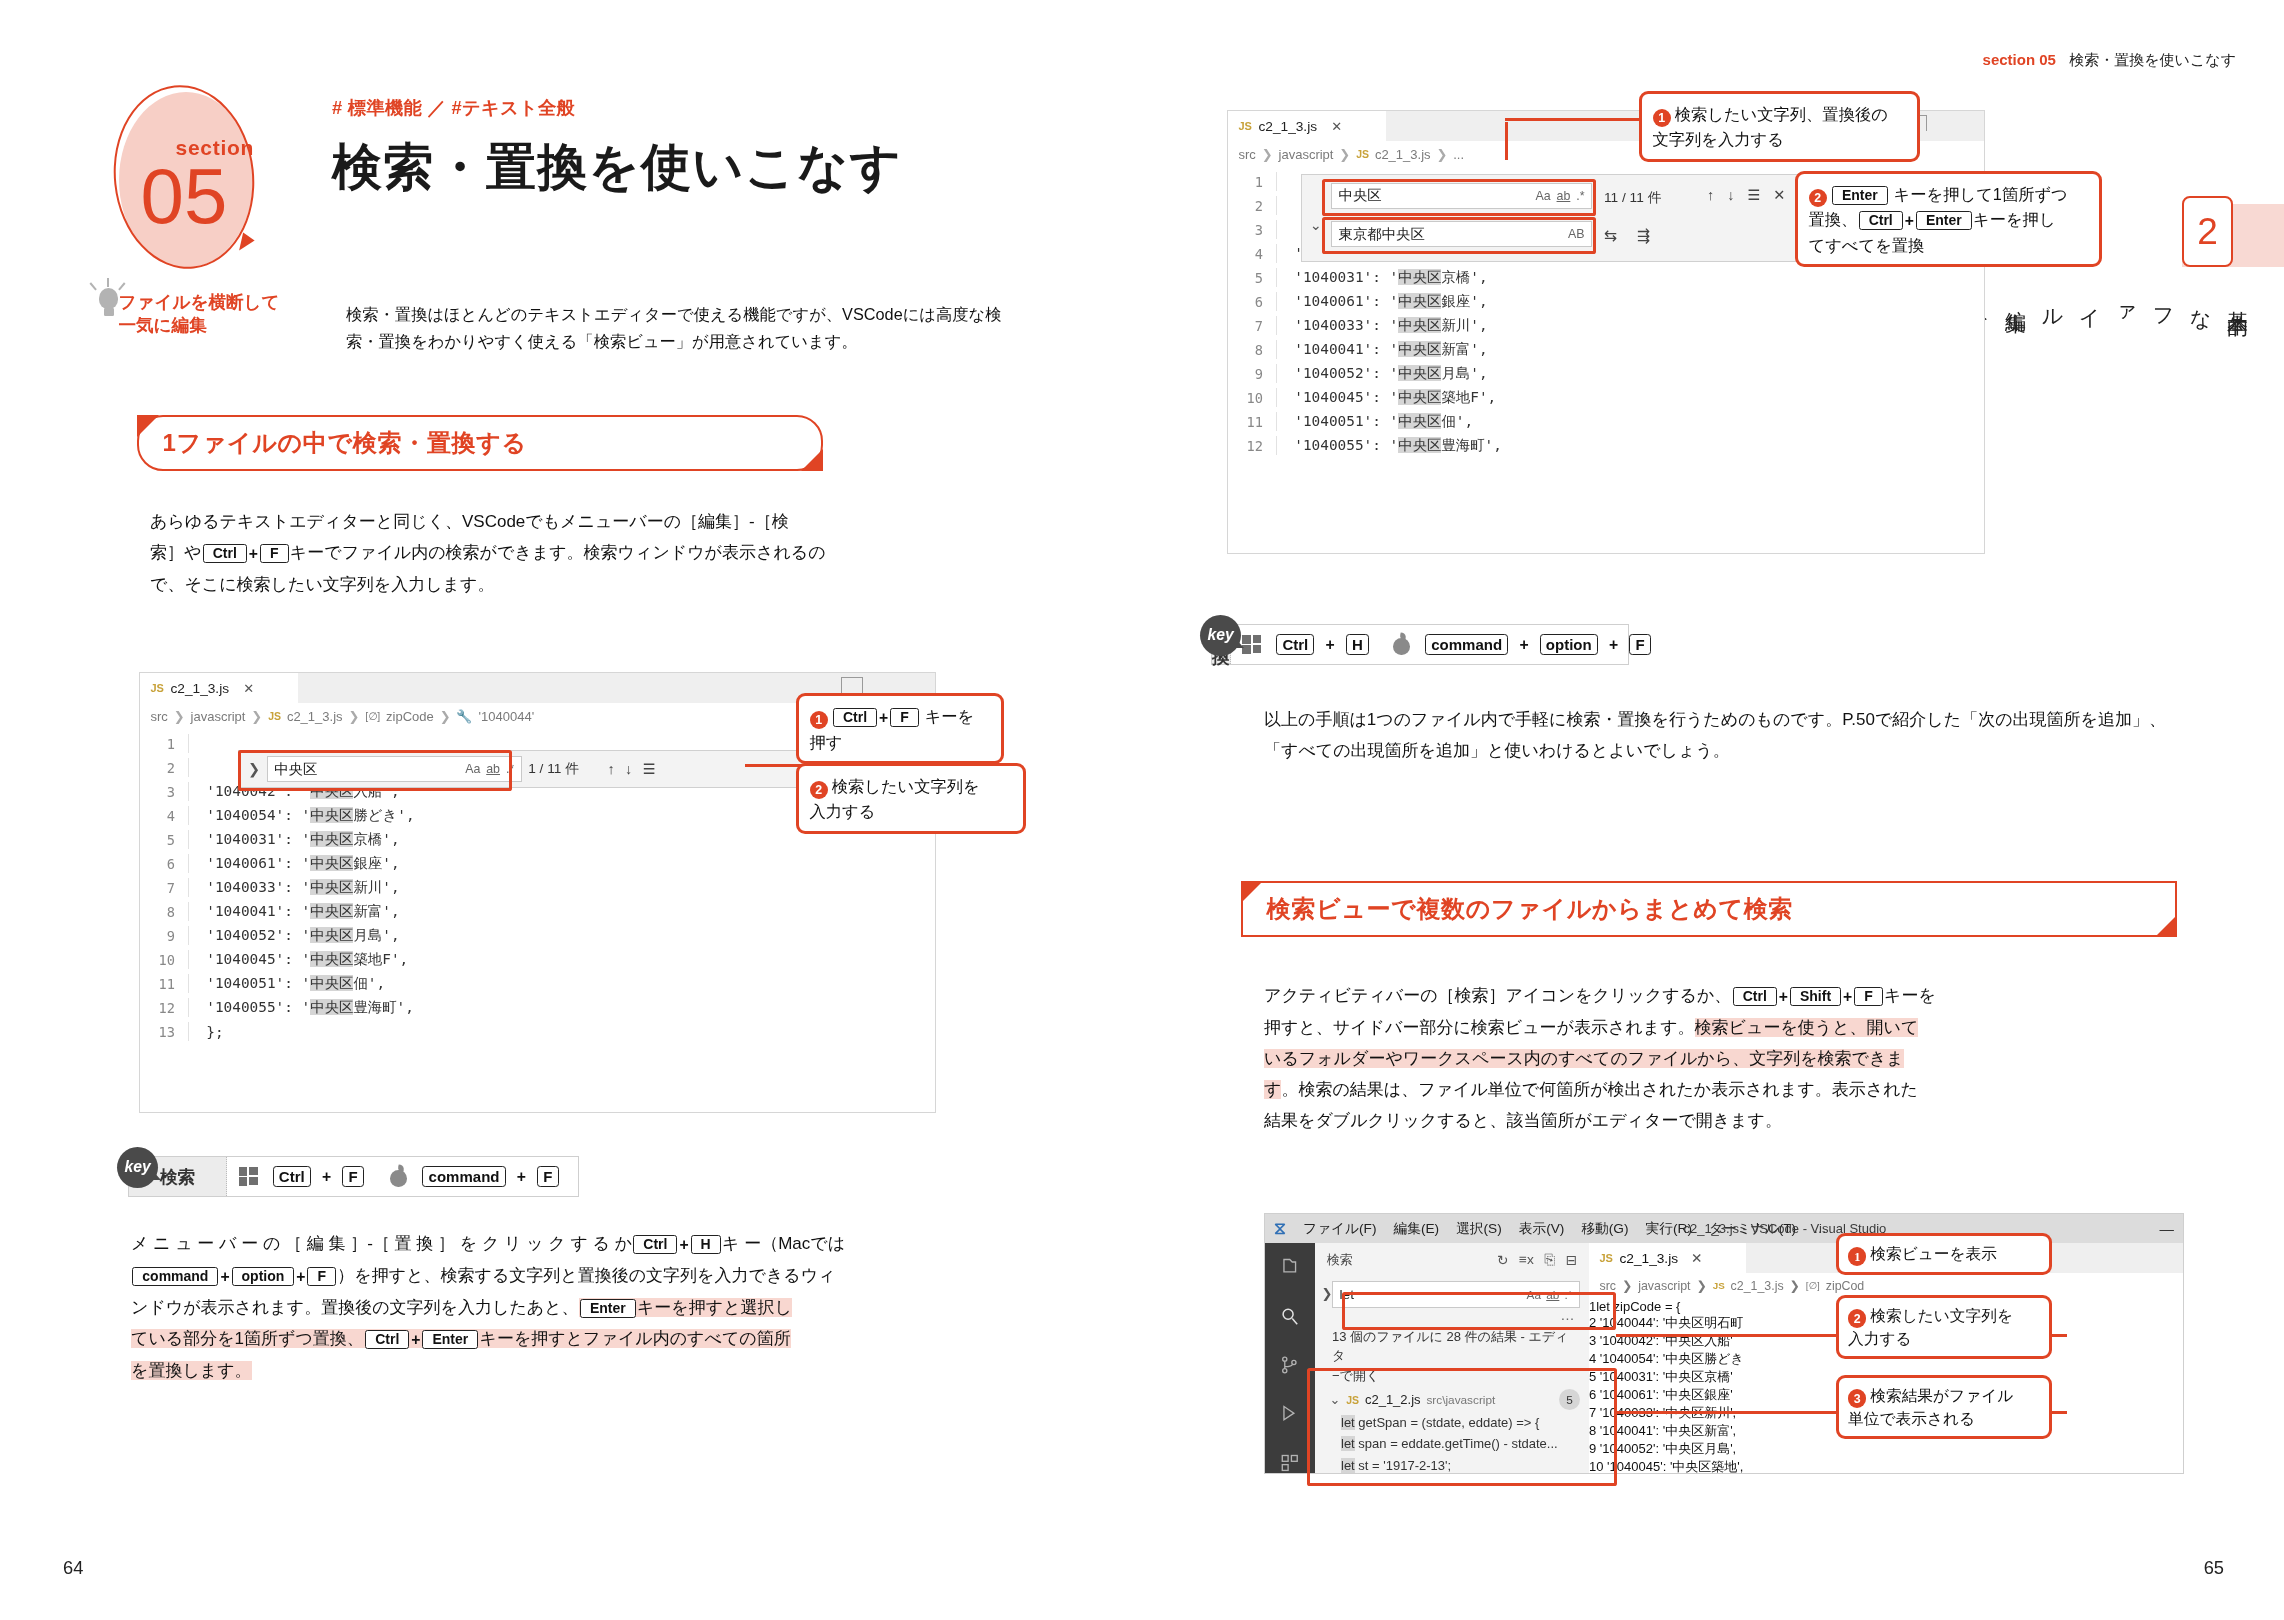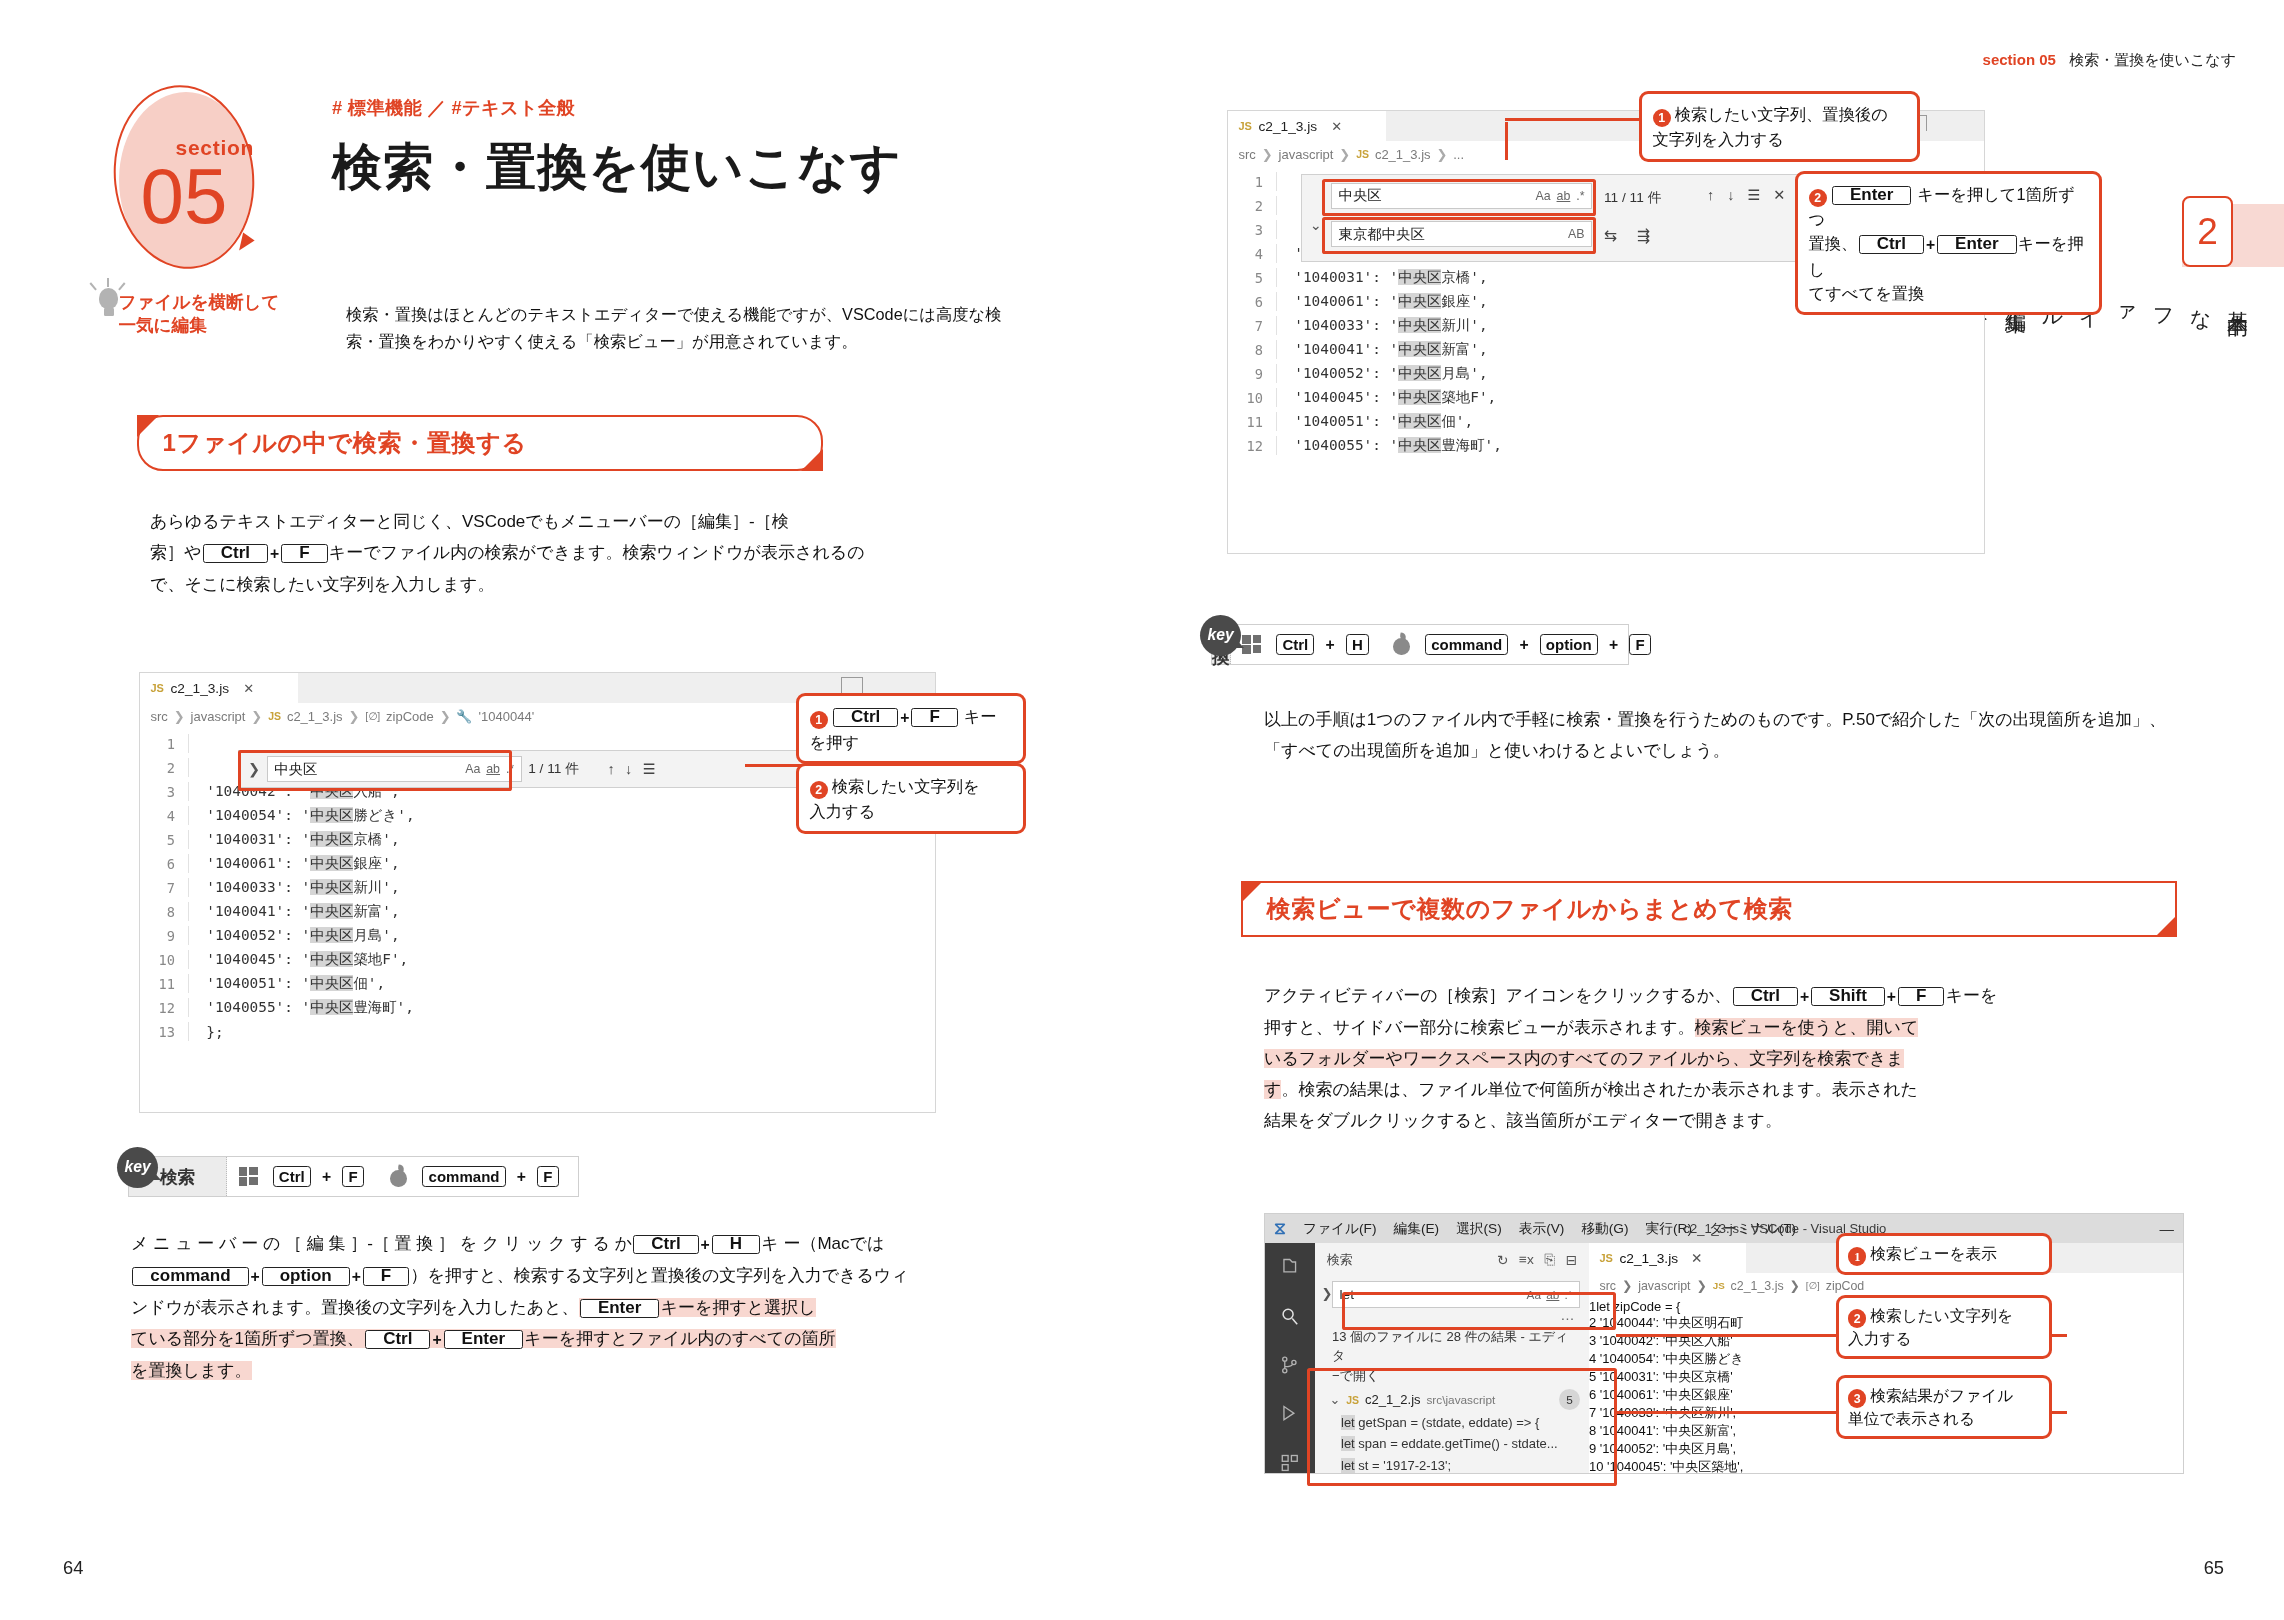--- a/index.html
+++ b/index.html
@@ -17,21 +17,21 @@
     border-radius:3.3px;
     padding:0 5.2px;
     font-size:15px;
     line-height:19.6px;
     font-weight:700;
     background:#fff;
     vertical-align:middle;
     margin:0 1.3px;
     white-space:nowrap;
   }
-  .key-cap.sm { font-size:17px; line-height:16.3px; padding:0 17px; border-width:1.3px; border-radius:2.6px;}
+  .key-cap.sm { font-size:14px; line-height:16.3px; padding:0 9px; border-width:1.3px; border-radius:2.6px;}
   .plus { font-weight:700; font-size:15.7px; vertical-align:middle; margin:0 0.7px; }
 
   
   .page { position:absolute; top:0; height:1620px; width:1142px; }
   .page.left { left:0; }
   .page.right { left:1142px; }
 
   
   .sec-badge {
     position:absolute; left:114px; top:85px; width:150px; height:189px;
@@ -381,21 +381,21 @@
       <span class="fnav" style="margin-left:22px;">
         <span>↑</span>
         <span>↓</span>
         <span>☰</span>
       </span>
     </div>
     <div class="redbox" style="left:98px; top:77px; width:274px; height:41px;"></div>
   </div>
 
   <div class="redline" style="left:745px; top:764px; width:118px; height:3.3px;"></div>
-  <div class="callout" style="left:796px; top:693px; width:230px;">
+  <div class="callout" style="left:796px; top:693px; width:208px;">
     <span class="cnum">1</span><span class="key-cap sm">Ctrl</span><span class="plus">+</span><span class="key-cap sm">F</span>
     <span>キーを押す</span>
   </div>
   <div class="callout" style="left:796px; top:763px; width:230px;">
     <span class="cnum">2</span><span style="white-space:pre-line;">検索したい文字列を
 入力する</span>
   </div>
 
   <div class="keystrip" style="left:128px; top:1156px; width:451px;">
     <div class="key-circle">key</div>

